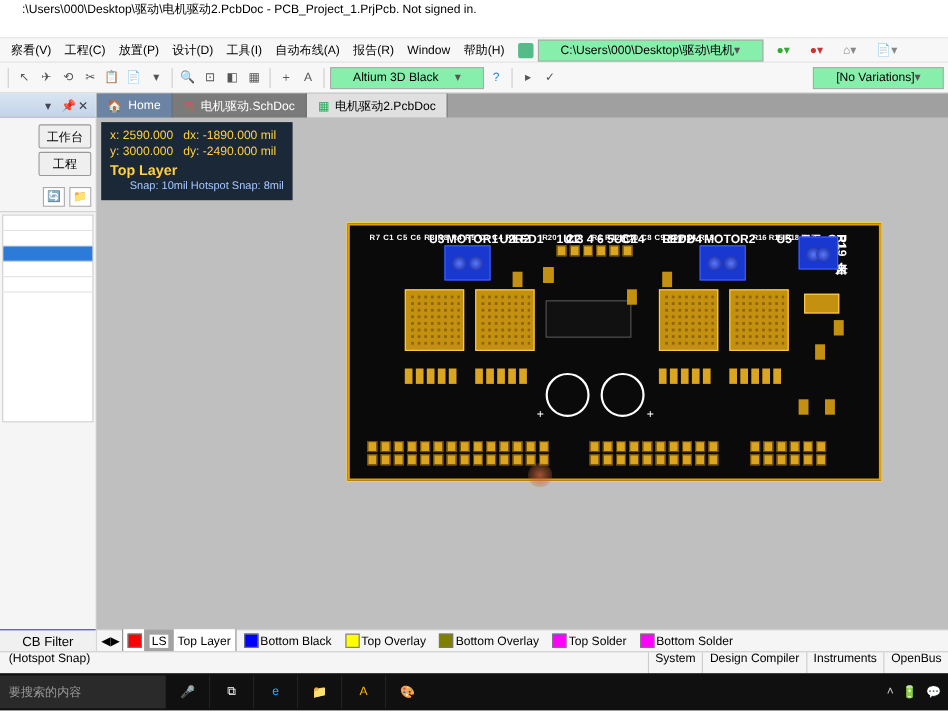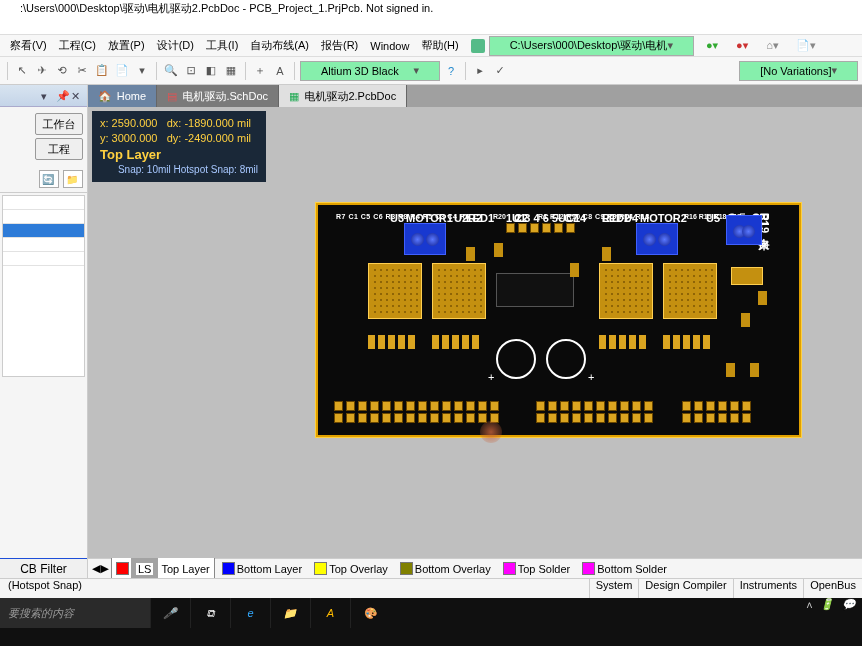--- a/index.html
+++ b/index.html
@@ -36,21 +36,21 @@
 .pcb { position: absolute; left: 228px; top: 96px; width: 485px; height: 234px; background: #0a0a0a; border: 2px solid #e0a000; box-shadow: 0 0 0 1px #ffd040; }
 .cursor-ind { position: absolute; left: 392px; top: 314px; width: 22px; height: 22px; border-radius: 50%; background: radial-gradient(circle, rgba(200,100,60,.8), rgba(200,100,60,0)); }
 .layerbar { height: 20px; background: #f5f5f5; border-top: 1px solid #ccc; display: flex; align-items: center; padding: 0 4px; gap: 2px; font-size: 10px; }
 .layer-sw { width: 13px; height: 13px; border: 1px solid #777; margin-right: 2px; }
 .layer-item { display: inline-flex; align-items: center; padding: 1px 4px; border: 1px solid transparent; }
 .layer-item.cur { border: 1px solid #888; background: #fff; }
 .statusbar { height: 20px; background: #f5f5f5; border-top: 1px solid #ccc; display: flex; font-size: 10px; }
 .statusbar .sl { padding: 0 8px; }
 .statusbar .rgroup { margin-left: auto; display: flex; }
 .statusbar .rgroup span { padding: 0 6px; border-left: 1px solid #ccc; }
-.taskbar { height: 48px; background: #101010; display: flex; align-items: flex-start; color: #fff; font-style: italic; }
+.taskbar { height: 34px; background: #101010; display: flex; align-items: center; color: #fff; }
 .tb-search { flex: 0 0 150px; height: 30px; background: #2a2a2a; display: flex; align-items: center; padding: 0 8px; color: #999; gap: 6px; }
 .tb-item { width: 40px; height: 30px; display: flex; align-items: center; justify-content: center; border-left: 1px solid #222; }
 .tb-tray { margin-left: auto; display: flex; align-items: center; padding: 0 6px; gap: 8px; color: #ccc; }
 
 .pcb-inner { position: absolute; inset: 8px; }
 .silks { position: absolute; inset: 0; color: #fff; font: 700 8px/1 Arial; }
 .label { position: absolute; white-space: nowrap; }
 .conn-blue { position: absolute; width: 42px; height: 32px; background: #1838d0; border: 1px solid #4060ff; }
 .conn-blue::before, .conn-blue::after { content: ''; position: absolute; top: 9px; width: 13px; height: 13px; border-radius: 50%; background: radial-gradient(#5a78ff,#102090); }
 .conn-blue::before { left: 6px; } .conn-blue::after { right: 6px; }
@@ -346,21 +346,21 @@
 
     <div class="layerbar">
       <span>◀▶</span>
       <span class="layer-item cur">
           <span class="layer-sw" style="background:#ff0000"></span>
           <span style="border:5px solid #a3a3a3;padding:0 2px;margin-right:3px">LS</span>
           <span>Top Layer</span>
         </span>
       <span class="layer-item">
           <span class="layer-sw" style="background:#0000ff"></span>
-          <span>Bottom Layer</span>
+          <span>Bottom Black</span>
         </span>
       <span class="layer-item">
           <span class="layer-sw" style="background:#ffff00"></span>
           <span>Top Overlay</span>
         </span>
       <span class="layer-item">
           <span class="layer-sw" style="background:#808000"></span>
           <span>Bottom Overlay</span>
         </span>
       <span class="layer-item">

